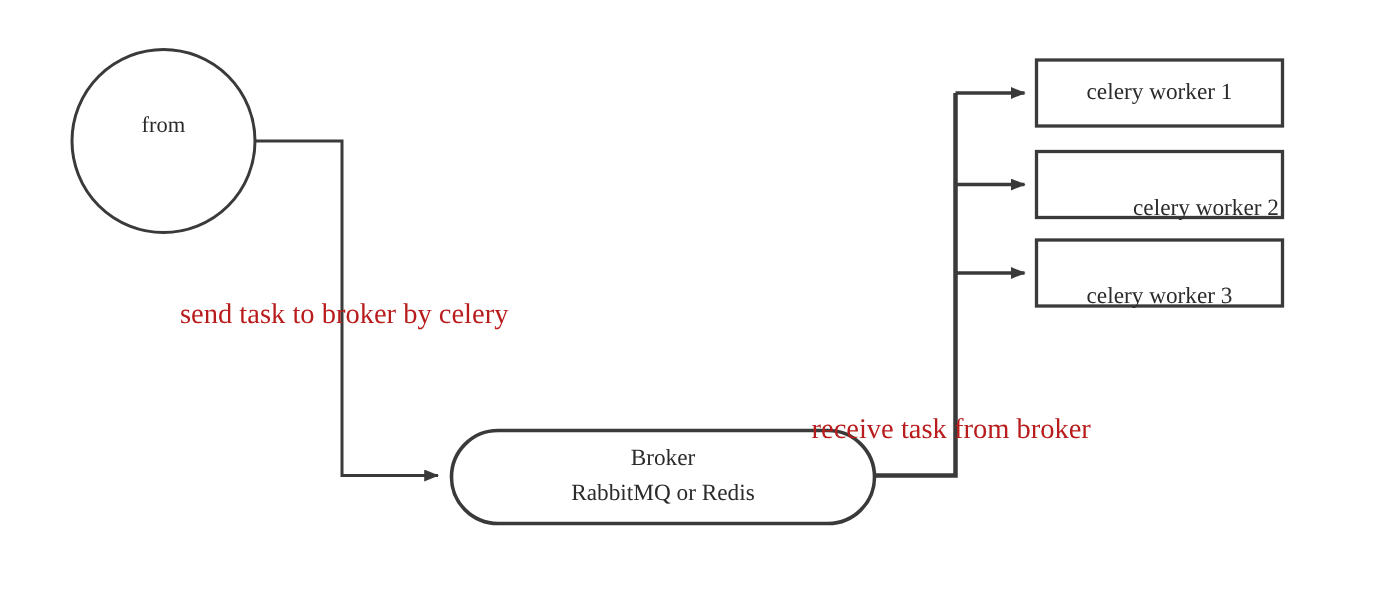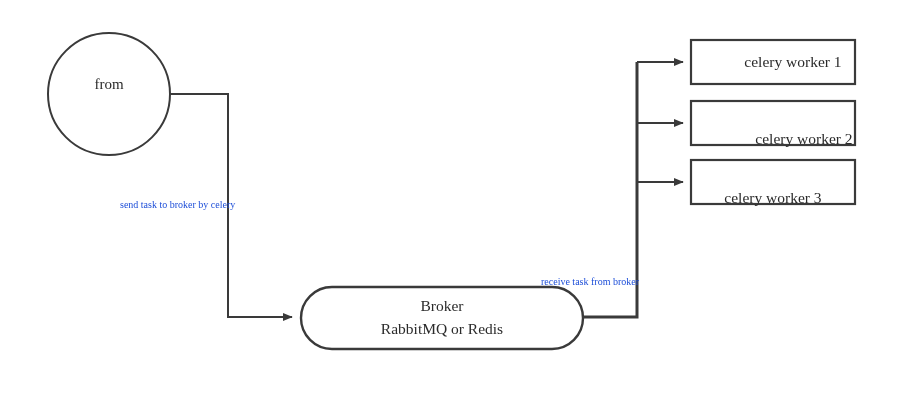--- a/index.html
+++ b/index.html
@@ -26,24 +26,24 @@
   .node-label {
     position: absolute;
     text-align: center;
     color: #2b2b2b;
     font-family: "Liberation Serif", "DejaVu Serif", serif;
     white-space: nowrap;
     pointer-events: none;
   }
   .edge-label {
     position: absolute;
-    color: #1d4ed8;
+    color: #b91c1c;
     font-family: "Liberation Serif", "DejaVu Serif", serif;
     white-space: nowrap;
-    font-size: 10px;
+    font-size: 19px;
   }
   
   #user-app-label {
     left: 48px;
     top: 74px;
     width: 122px;
     font-size: 15px;
     line-height: 20px;
   }
   
@@ -55,21 +55,21 @@
     line-height: 23px;
   }
   
   .worker-label {
     font-size: 15.5px;
     line-height: 45px;
     height: 45px;
     width: 166px;
     left: 690px;
   }
-  #worker-1-label { top: 39px; padding-left: 20px; }
+  #worker-1-label { top: 39px; }
   #worker-2-label { top: 116px; margin-left: 31px; }
   #worker-3-label { top: 159px; margin-top: 16px; }
 
   #send-label {
     left: 120px;
     top: 199px;
   }
   #receive-label {
     left: 541px;
     top: 240px;

